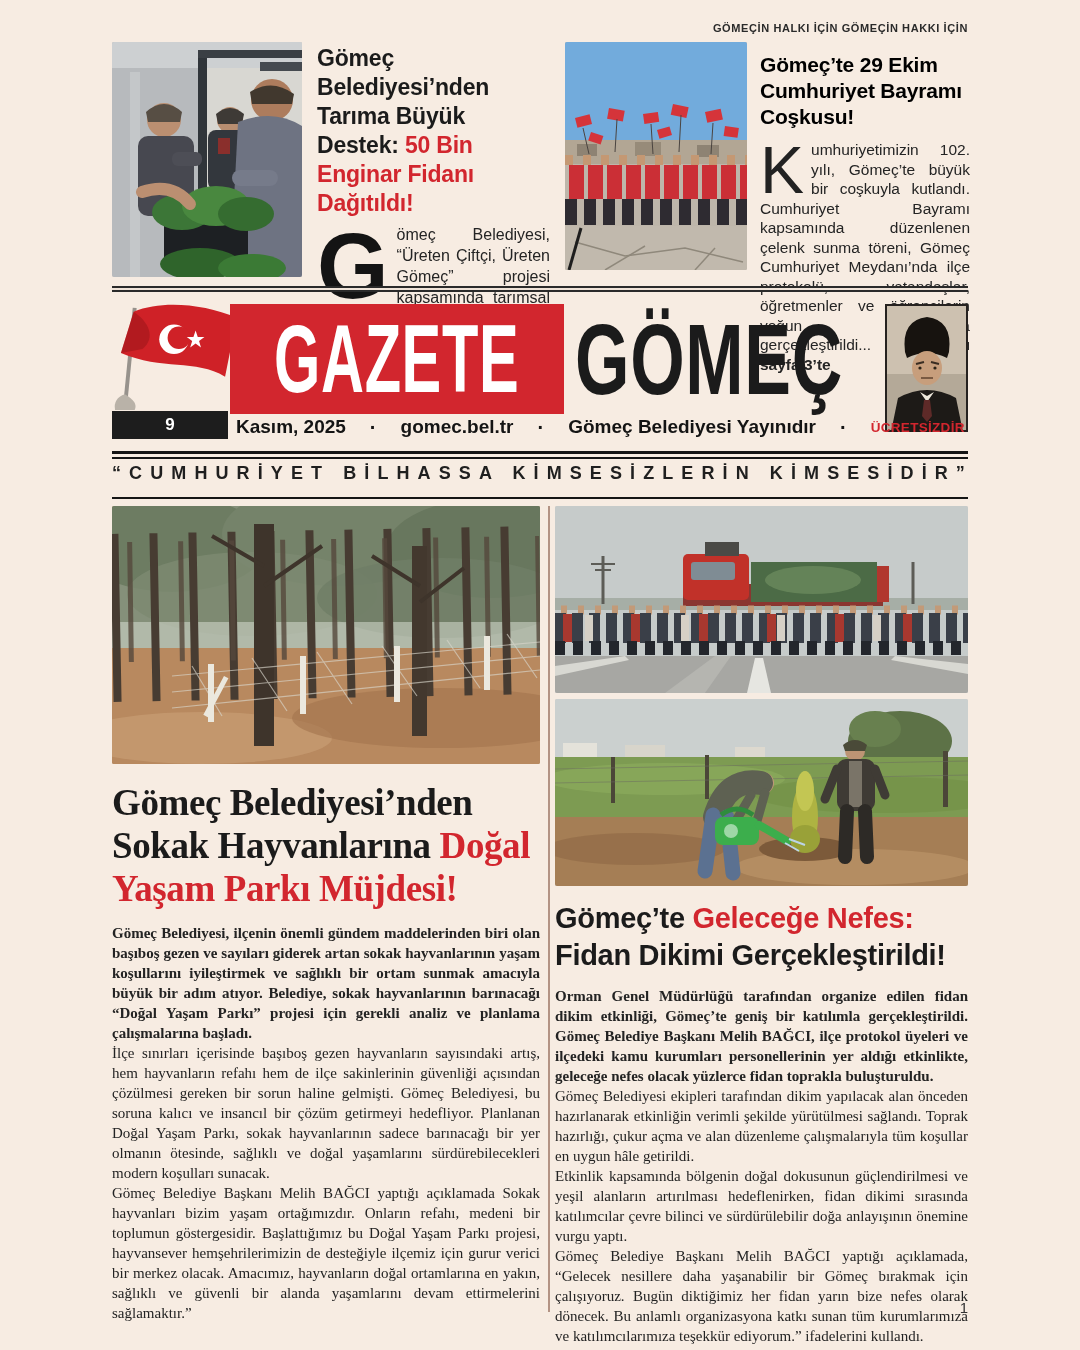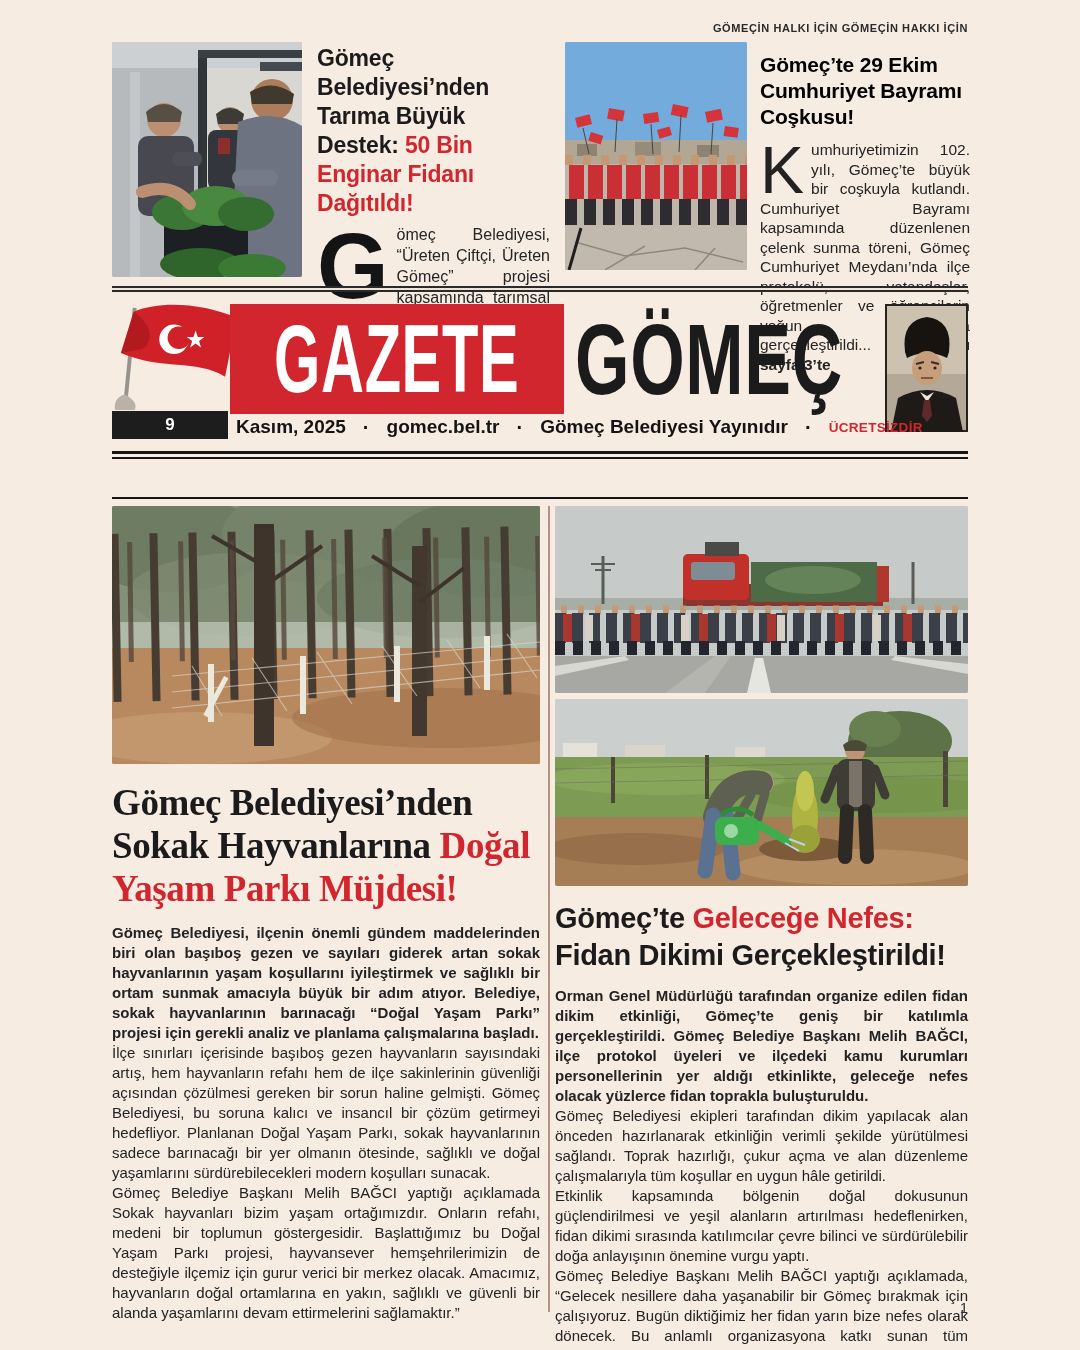--- a/index.html
+++ b/index.html
@@ -43,21 +43,21 @@
   .nine-box { position:absolute; left:0; top:113px; width:116px; height:28px; background:#1d1d1d;
               color:#fff; font-size:17px; font-weight:700; text-align:center; line-height:28px; }
   .gazete-box { position:absolute; left:118px; top:6px; width:334px; height:110px; background:#d2262e;
                 display:flex; align-items:center; justify-content:center;text-align:center; }
   .gazete-box span { display:inline-block; color:#fff; font-size:96px; font-weight:800;
                 transform:scaleX(.62); white-space:nowrap; letter-spacing:1px; }
   .gomec-title { position:absolute; left:463px; top:2px; height:118px; display:flex; align-items:center;justify-content:center; }
   .gomec-title span { display:inline-block; color:#1b1b1b; font-size:100px; font-weight:800;
                 transform:scaleX(.70); transform-origin:left center; white-space:nowrap; letter-spacing:1px; }
   .ataturk { position:absolute; left:773px; top:6px; width:83px; height:128px; }
-  .dateline { position:absolute; left:124px; top:114px; height:30px; display:flex; align-items:center; gap:17px; }
+  .dateline { position:absolute; left:124px; top:114px; height:30px; display:flex; align-items:center; gap:24px; }
   .dateline .d-item { font-size:19px; font-weight:700; color:#141414; }
   .dateline .dot { font-size:20px; font-weight:700; color:#141414; }
   .dateline .price { font-size:13.5px; font-weight:700; color:#d2262e; letter-spacing:.3px; }
 
   .motto { left:112px; top:463px; width:856px; text-align:center; font-size:18px; font-weight:700;
            letter-spacing:.45em; white-space:nowrap; color:#1f1f1f; }
 
   
   .main { left:112px; top:506px; width:856px; height:812px; }
   .col-left  { position:absolute; left:0; top:0; width:428px; }
@@ -67,21 +67,21 @@
   .forest-photo { width:428px; height:258px; }
   .r-photo { width:413px; height:187px; }
   .r-photo + .r-photo { margin-top:6px; }
 
   .l-head { margin-top:18px; font-size:37px; line-height:1.16; font-weight:800; letter-spacing:-.4px;font-family:Liberation Serif, serif; }
   .l-head .red { color:#d2262e; }
   .r-head { margin-top:14px; font-size:29px; line-height:1.28; font-weight:800; letter-spacing:-.3px; }
   .r-head .red { color:#d2262e;text-align:center; }
 
   .body-txt { margin-top:12px; font-size:15px; line-height:20px; text-align:justify; color:#232323; }
-  .body-txt p { margin:0; }
+  .body-txt p { margin:0;font-family:Liberation Serif, serif; }
   .lead { font-weight:700; }
 
   .page-num { right:112px; bottom:34px; font-size:15px; color:#333; }
 </style>
 </head>
 <body>
 
 <div class="page">
 
   <div class="abs slogan">GÖMEÇİN HALKI İÇİN GÖMEÇİN HAKKI İÇİN</div>
@@ -209,20 +209,21 @@
       <span class="dot">·</span>
       <span class="d-item">gomec.bel.tr</span>
       <span class="dot">·</span>
       <span class="d-item">Gömeç Belediyesi Yayınıdır</span>
       <span class="dot">·</span>
       <span class="price">ÜCRETSİZDİR</span>
     </div>
   </div>
 
   <div class="abs dbl-rule"></div>
+  <div class="abs motto">“CUMHURİYET BİLHASSA KİMSESİZLERİN KİMSESİDİR”</div>
   <div class="abs thin-rule"></div>
 
   <div class="abs main">
 
     <div class="col-left">
       <div class="photo forest-photo">
         <svg viewBox="0 0 428 258" preserveAspectRatio="none">
           <rect width="428" height="258" fill="#bb8c62"></rect>
           <rect width="428" height="152" fill="#85907a"></rect>
           <ellipse cx="60" cy="38" rx="95" ry="48" fill="#6d7c62"></ellipse>

